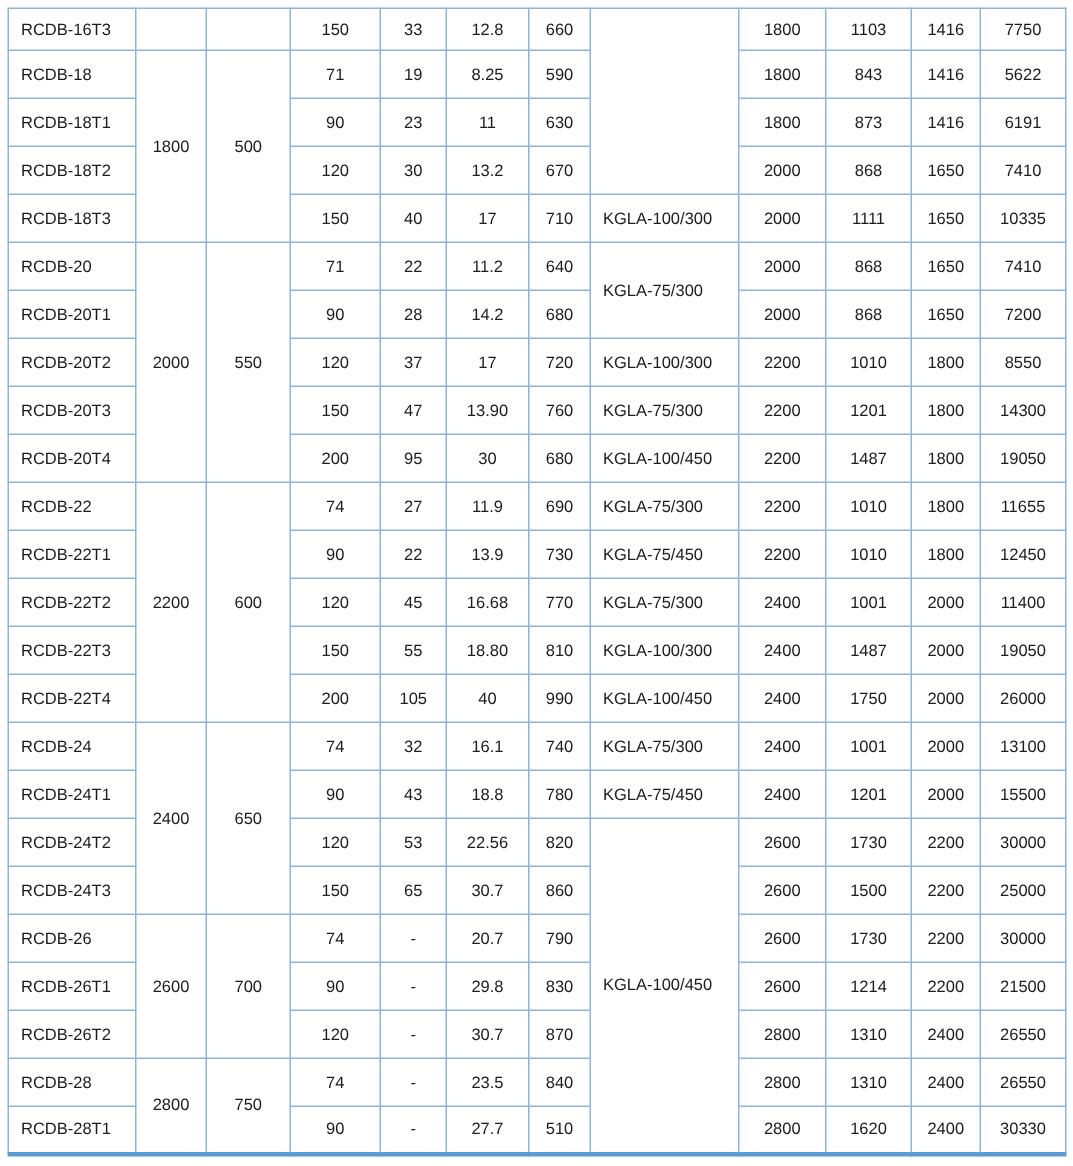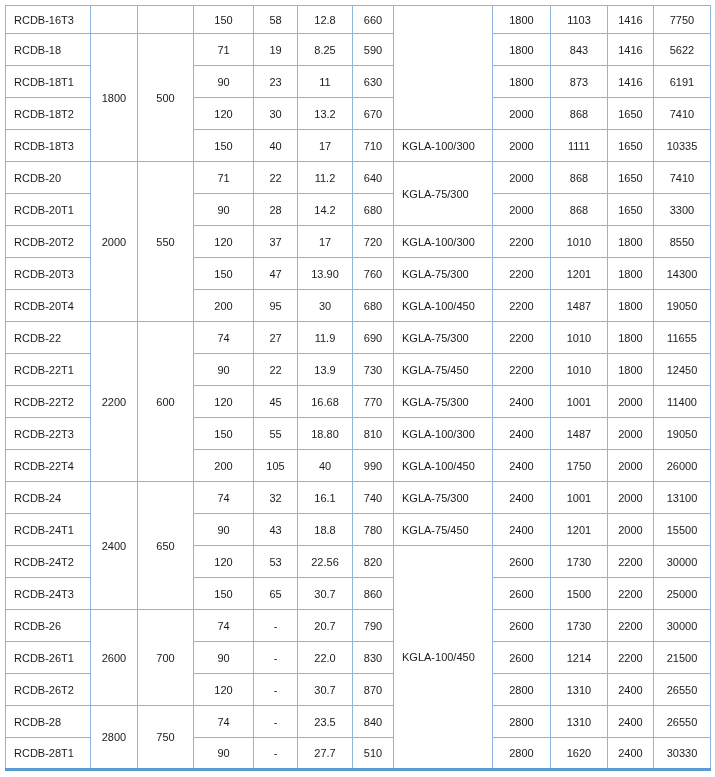--- a/index.html
+++ b/index.html
@@ -52,21 +52,21 @@
       <col style="width:57px">
       <col style="width:46px">
       <col style="width:57px">
     </colgroup>
     <tbody>
         <tr class="first">
           <td class="al">RCDB-16T3</td>
           <td></td>
           <td></td>
           <td>150</td>
-          <td>58</td>
+          <td>33</td>
           <td>12.8</td>
           <td>660</td>
           <td rowspan="4" class="al"></td>
           <td>1800</td>
           <td>1103</td>
           <td>1416</td>
           <td>7750</td>
         </tr>
         <tr>
           <td class="al">RCDB-18</td>
@@ -131,21 +131,21 @@
         </tr>
         <tr>
           <td class="al">RCDB-20T1</td>
           <td>90</td>
           <td>28</td>
           <td>14.2</td>
           <td>680</td>
           <td>2000</td>
           <td>868</td>
           <td>1650</td>
-          <td>3300</td>
+          <td>7200</td>
         </tr>
         <tr>
           <td class="al">RCDB-20T2</td>
           <td>120</td>
           <td>37</td>
           <td>17</td>
           <td>720</td>
           <td class="al">KGLA-100/300</td>
           <td>2200</td>
           <td>1010</td>
@@ -297,21 +297,21 @@
           <td>790</td>
           <td>2600</td>
           <td>1730</td>
           <td>2200</td>
           <td>30000</td>
         </tr>
         <tr>
           <td class="al">RCDB-26T1</td>
           <td>90</td>
           <td>-</td>
-          <td>22.0</td>
+          <td>29.8</td>
           <td>830</td>
           <td>2600</td>
           <td>1214</td>
           <td>2200</td>
           <td>21500</td>
         </tr>
         <tr>
           <td class="al">RCDB-26T2</td>
           <td>120</td>
           <td>-</td>

